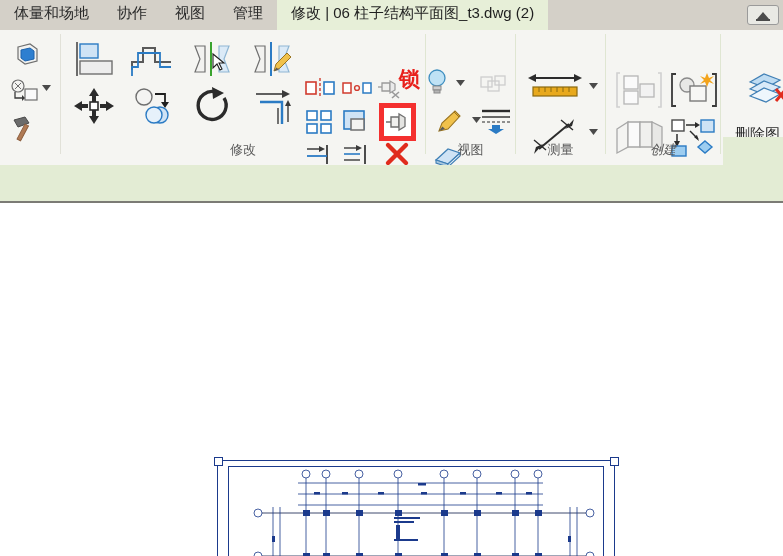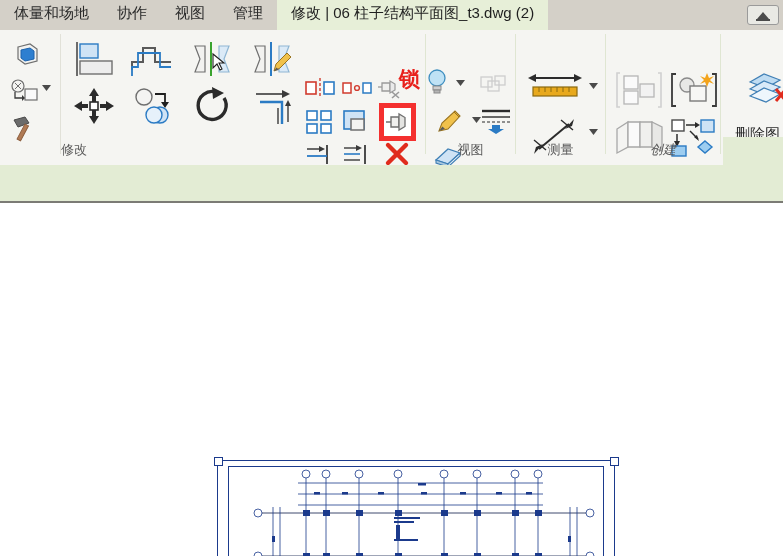--- a/index.html
+++ b/index.html
@@ -392,21 +392,21 @@
   <div class="icon-btn" style="left:745px;top:38px;width:44px;height:42px;">
     <svg width="42" height="40" viewBox="0 0 42 40">
       <path d="M4 13 L18 5 L34 11 L20 19 Z" fill="#bfdcf2" stroke="#3f7fb5" stroke-width="1.2"></path>
       <path d="M4 20 L18 12 L34 18 L20 26 Z" fill="#d9eaf8" stroke="#3f7fb5" stroke-width="1.2"></path>
       <path d="M4 27 L18 19 L34 25 L20 33 Z" fill="#eef6fc" stroke="#3f7fb5" stroke-width="1.2"></path>
       <path d="M30 20 L40 32 M40 20 L30 32" stroke="#e02b1d" stroke-width="3"></path>
     </svg>
   </div>
   <div style="position:absolute;left:735px;top:95px;width:60px;font-size:15px;color:#2b2b2b;white-space:nowrap;">删除图</div>
 
-  <div style="position:absolute;left:61px;bottom:6px;width:364px;font-size:13px;color:#5a5a5a;">修改</div>
+  <div style="position:absolute;left:61px;bottom:6px;width:364px;text-align:center;font-size:13px;color:#5a5a5a;">修改</div>
   <div style="position:absolute;left:426px;bottom:6px;width:89px;text-align:center;font-size:13px;color:#5a5a5a;">视图</div>
   <div style="position:absolute;left:516px;bottom:6px;width:89px;text-align:center;font-size:13px;color:#5a5a5a;">测量</div>
   <div style="position:absolute;left:606px;bottom:6px;width:114px;text-align:center;font-size:13px;color:#5a5a5a;font-style:italic;">创建</div>
 </div>
 
 <div class="greenstrip-right"></div>
 <div class="greenstrip"></div>
 
 <div class="canvas">
 

